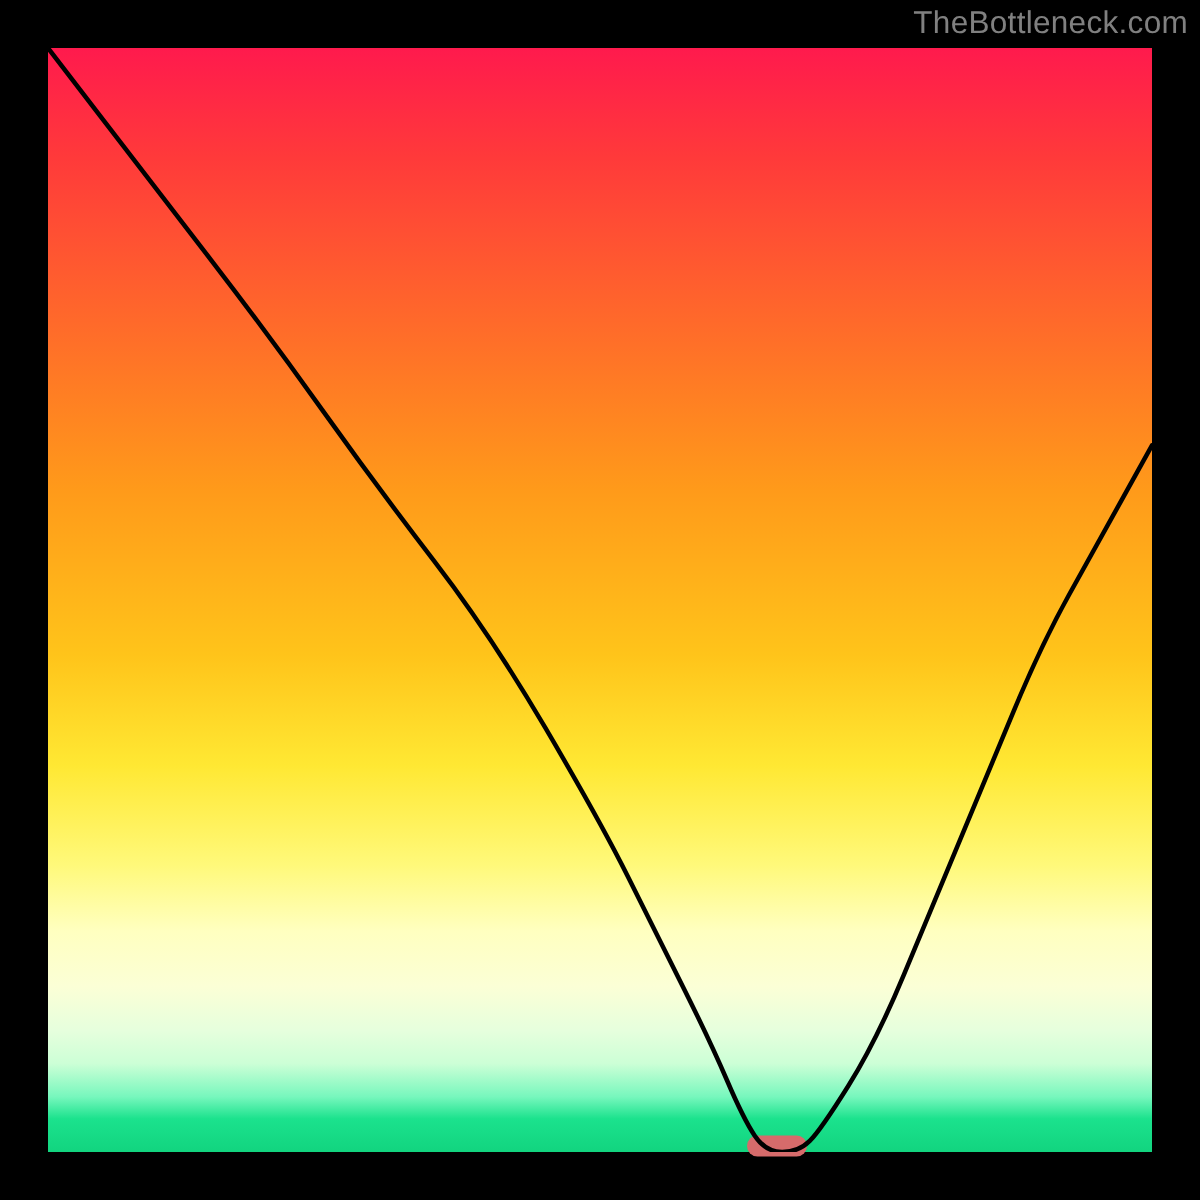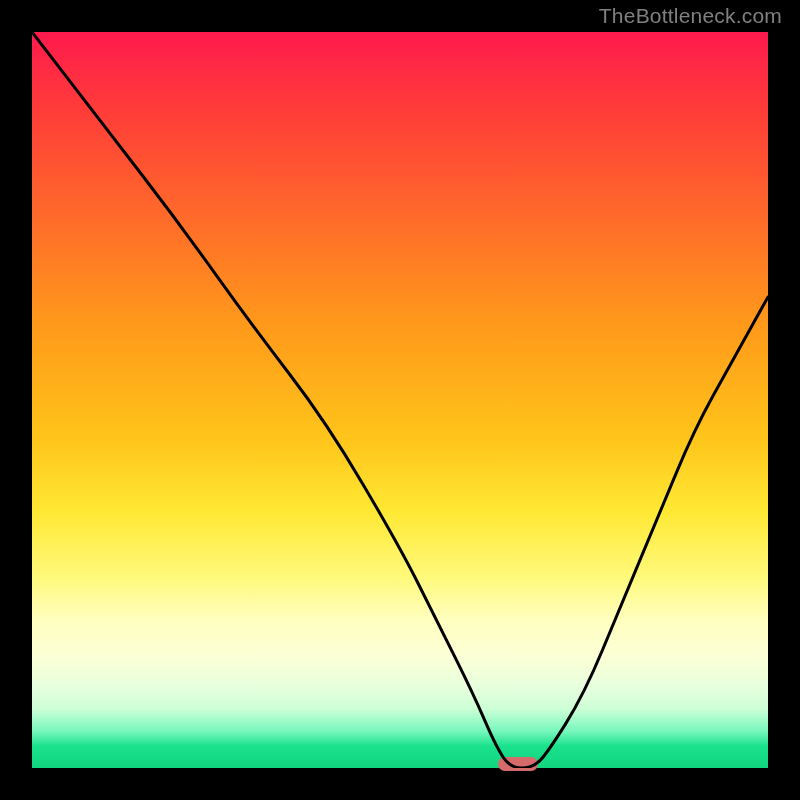--- a/index.html
+++ b/index.html
@@ -31,21 +31,21 @@
       #e6ffdd 89%,
       #ccffd6 92%,
       #77f7bd 95%,
       #1be28d 97%,
       #12d47f 100%
     );
   }
   .watermark {
     position: absolute;
     top: 4px;
-    right: 18px;
+    right: 8px;
     color: #808080;
     font-size: 21px;
     font-weight: 400;
     letter-spacing: 0.2px;
     z-index: 5;
   }
   svg.curve {
     position: absolute;
     left: 0;
     top: 0;

